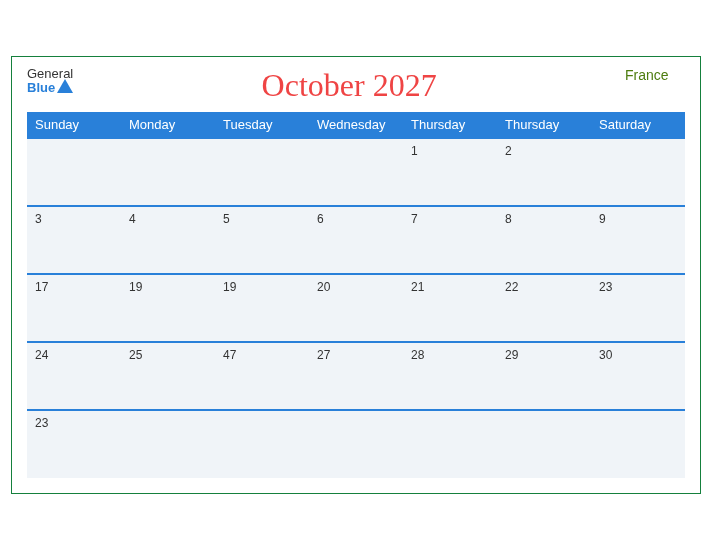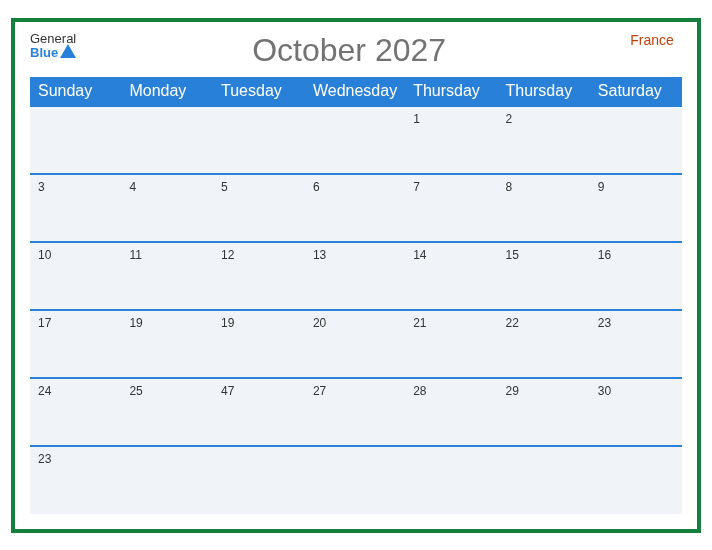--- a/index.html
+++ b/index.html
@@ -8,21 +8,21 @@
       font-family: Arial, sans-serif;
       display: flex;
       justify-content: center;
       align-items: center;
       width: 712px;
       height: 550px;
     }
     .calendar-wrapper {
       width: 690px;
       background: #fff;
-      border: 4px solid #15803d;
+      border: 1px solid #15803d;
       padding: 10px 15px 15px 15px;
     }
     .calendar-header {
       display: flex;
       justify-content: space-between;
       align-items: flex-start;
       margin-bottom: 8px;
     }
     .logo-area {
       display: flex;
@@ -53,41 +53,42 @@
       border-bottom: 14px solid #2980d9;
       margin-left: 2px;
       margin-top: -2px;
     }
     .logo-inner {
       display: flex;
       align-items: flex-start;
     }
     .calendar-title {
       font-size: 32px;
-      color: #737373;
+      color: #ef4444;
       font-weight: normal;
       text-align: center;
       flex: 1;
+      font-family: Liberation Serif, serif;
     }
     .country-label {
       font-size: 14px;
-      color: #c2410c;
-      text-align: center;
+      color: #4d7c0f;
+      text-align: left;
       min-width: 60px;
     }
     .calendar-grid {
       width: 100%;
       border-collapse: collapse;
     }
     .calendar-grid thead tr {
       background: #2980d9;
     }
     .calendar-grid thead th {
       color: #fff;
-      font-size: 16px;
+      font-size: 13px;
       font-weight: normal;
       text-align: left;
       padding: 5px 8px;
       border: none;
     }
     .calendar-grid tbody tr {
       border-top: 2px solid #2980d9;
     }
     .calendar-grid tbody td {
       width: calc(100% / 7);
@@ -158,29 +159,20 @@
         <tr>
           <td><span class="day-number">3</span></td>
           <td><span class="day-number">4</span></td>
           <td><span class="day-number">5</span></td>
           <td><span class="day-number">6</span></td>
           <td><span class="day-number">7</span></td>
           <td><span class="day-number">8</span></td>
           <td><span class="day-number">9</span></td>
         </tr>
         <tr>
-          <td><span class="day-number">10</span></td>
-          <td><span class="day-number">11</span></td>
-          <td><span class="day-number">12</span></td>
-          <td><span class="day-number">13</span></td>
-          <td><span class="day-number">14</span></td>
-          <td><span class="day-number">15</span></td>
-          <td><span class="day-number">16</span></td>
-        </tr>
-        <tr>
           <td><span class="day-number">17</span></td>
           <td><span class="day-number">19</span></td>
           <td><span class="day-number">19</span></td>
           <td><span class="day-number">20</span></td>
           <td><span class="day-number">21</span></td>
           <td><span class="day-number">22</span></td>
           <td><span class="day-number">23</span></td>
         </tr>
         <tr>
           <td><span class="day-number">24</span></td>

